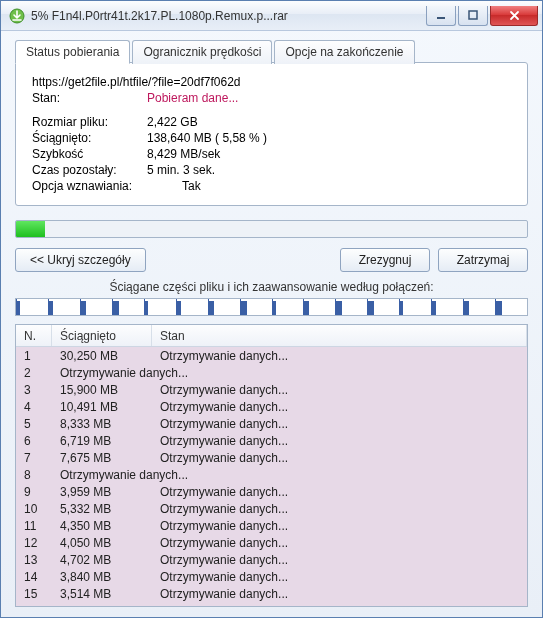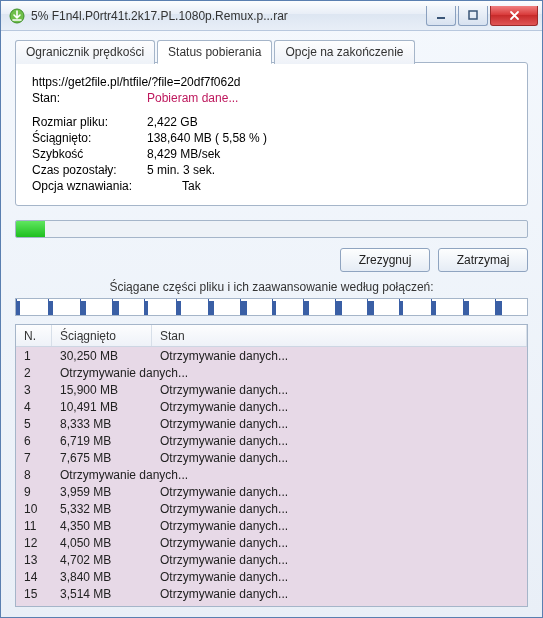--- a/index.html
+++ b/index.html
@@ -232,22 +232,22 @@
           <svg width="11" height="11">
             <path d="M2 2 L9 9 M9 2 L2 9" stroke="#fff" stroke-width="1.8" stroke-linecap="round"></path>
           </svg>
         </div>
     </div>
   </div>
 
   <div class="content">
 
     <div class="tabs">
+      <div class="tab active">Status pobierania</div>
       <div class="tab">Ogranicznik prędkości</div>
-      <div class="tab active">Status pobierania</div>
       <div class="tab">Opcje na zakończenie</div>
     </div>
 
     <div class="tab-panel">
       <div class="info-row">
         <span class="info-value" style="width:100%">https://get2file.pl/htfile/?file=20df7f062d</span>
       </div>
       <div class="info-row">
         <span class="info-label">Stan:</span>
         <span class="info-value link">Pobieram dane...</span>
@@ -273,20 +273,21 @@
         <span class="info-label" style="width:150px">Opcja wznawiania:</span>
         <span class="info-value">Tak</span>
       </div>
     </div>
 
     <div class="progress-outer">
       <div class="progress-inner"></div>
     </div>
 
     <div class="button-row">
+      <div class="btn left">&lt;&lt; Ukryj szczegóły</div>
       <div class="flex-spacer"></div>
       <div class="btn">Zrezygnuj</div>
       <div class="btn">Zatrzymaj</div>
     </div>
 
     <div class="segments-caption">Ściągane części pliku i ich zaawansowanie według połączeń:</div>
 
     <div class="segments-bar" id="segments-bar">
         <div class="seg-tick" style="left: 0%;"></div>
         <div class="seg-fill" style="left: 0%; width: 0.8%;"></div>

